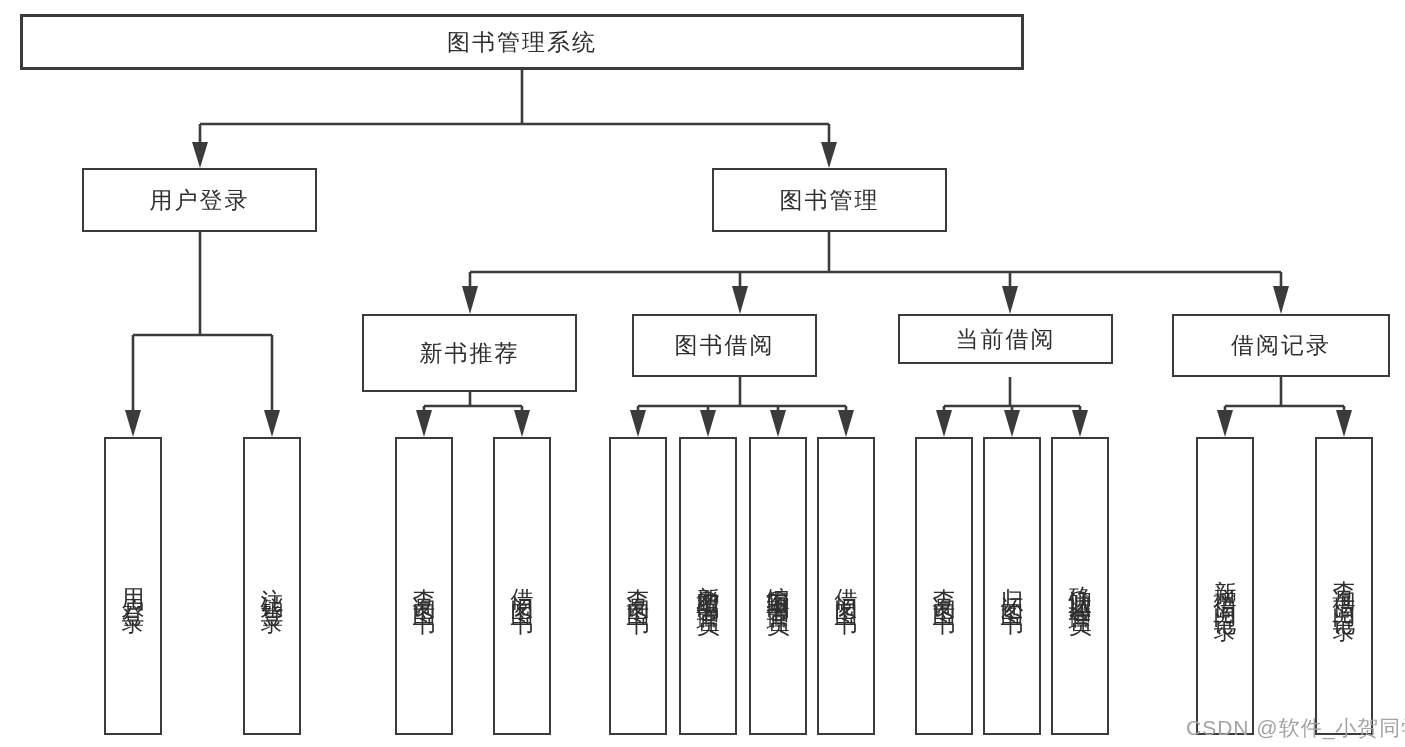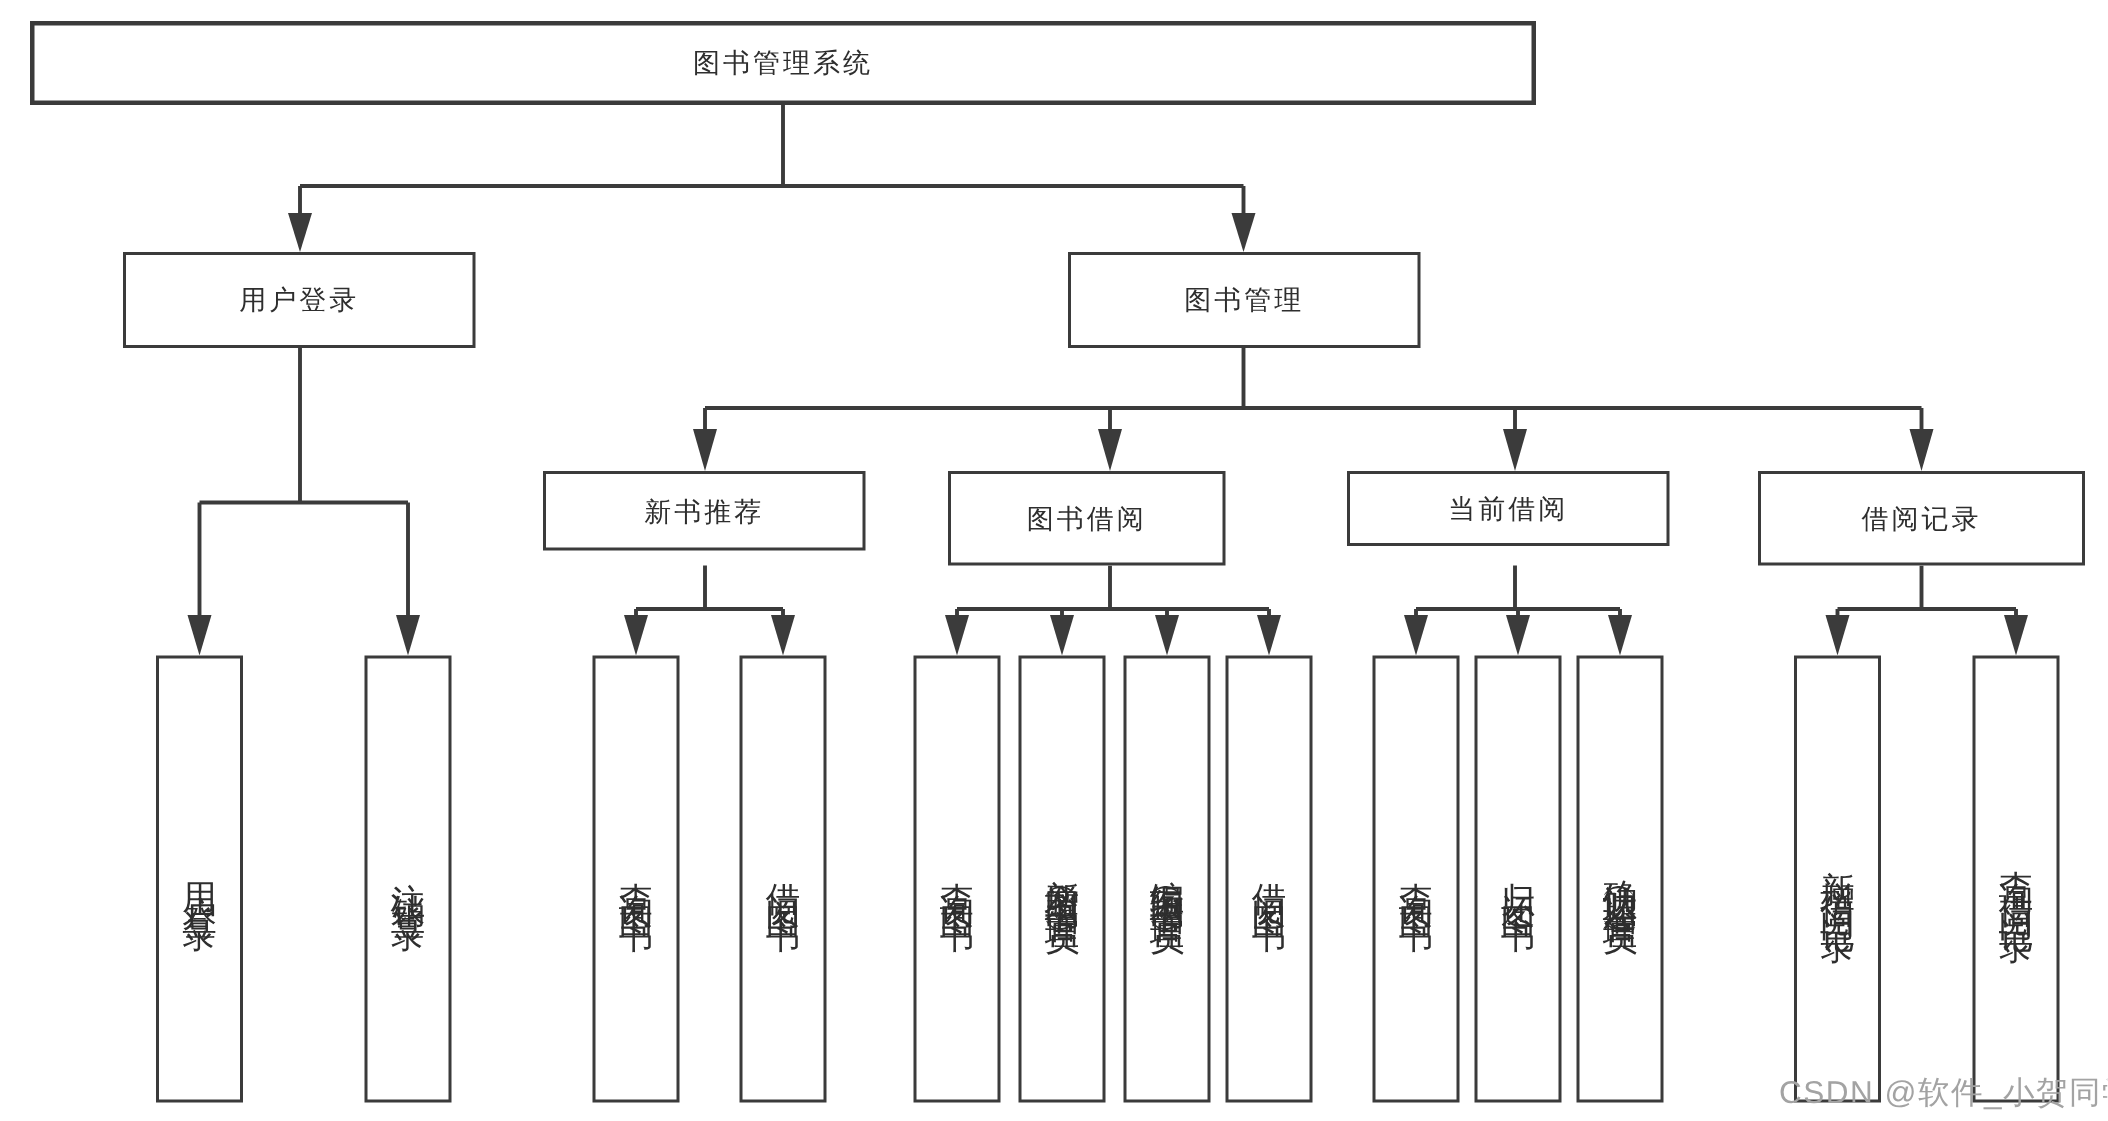--- a/index.html
+++ b/index.html
@@ -31,21 +31,21 @@
   svg.connectors polygon { fill: currentColor; stroke: none; }
 
   .node {
     position: absolute;
     background: #ffffff;
     border: 2.5px solid var(--color-line);
     color: var(--color-text);
     display: flex;
     align-items: center;
     justify-content: center;
-    font-size: 18px;
+    font-size: 23px;
     letter-spacing: 2px;
     z-index: 2;
     text-align: center;
     line-height: 1;
   }
   .node.root { border-width: 3px; }
 
   .node.leaf {
     writing-mode: vertical-rl;
     text-orientation: mixed;
@@ -144,21 +144,21 @@
       <line x1="1344" y1="406" x2="1344" y2="414"></line>
       <polygon points="1336,410 1352,410 1344,437"></polygon>
     </g>
   </svg>
 
   <div class="node root" style="left:20px; top:14px; width:1004px; height:56px;">图书管理系统</div>
 
   <div class="node" style="left:82px; top:168px; width:235px; height:64px;">用户登录</div>
   <div class="node" style="left:712px; top:168px; width:235px; height:64px;">图书管理</div>
 
-  <div class="node" style="left:362px; top:314px; width:215px; height:53px;">新书推荐</div>
+  <div class="node" style="left:362px; top:314px; width:215px; height:78px;">新书推荐</div>
   <div class="node" style="left:632px; top:314px; width:185px; height:63px;">图书借阅</div>
   <div class="node" style="left:898px; top:314px; width:215px; height:50px;">当前借阅</div>
   <div class="node" style="left:1172px; top:314px; width:218px; height:63px;">借阅记录</div>
 
   <div class="node leaf" style="left:104px; top:437px; width:58px; height:298px;">用户登录</div>
   <div class="node leaf" style="left:243px; top:437px; width:58px; height:298px;">注销登录</div>
 
   <div class="node leaf" style="left:395px; top:437px; width:58px; height:298px;">查询图书</div>
   <div class="node leaf" style="left:493px; top:437px; width:58px; height:298px;">借阅图书</div>
 

